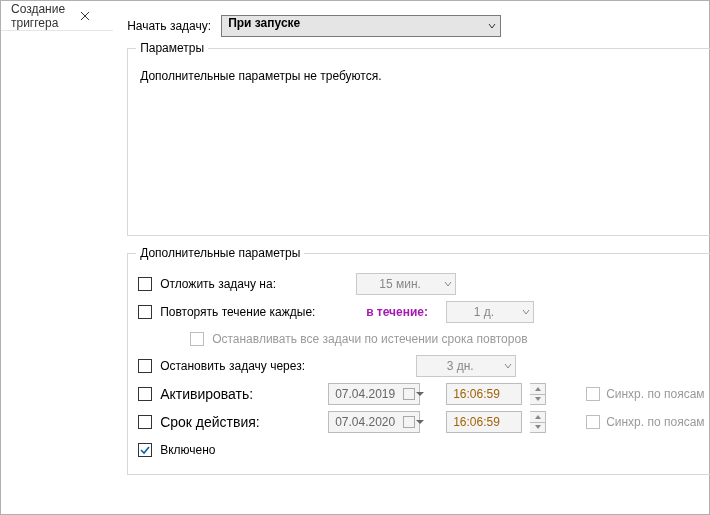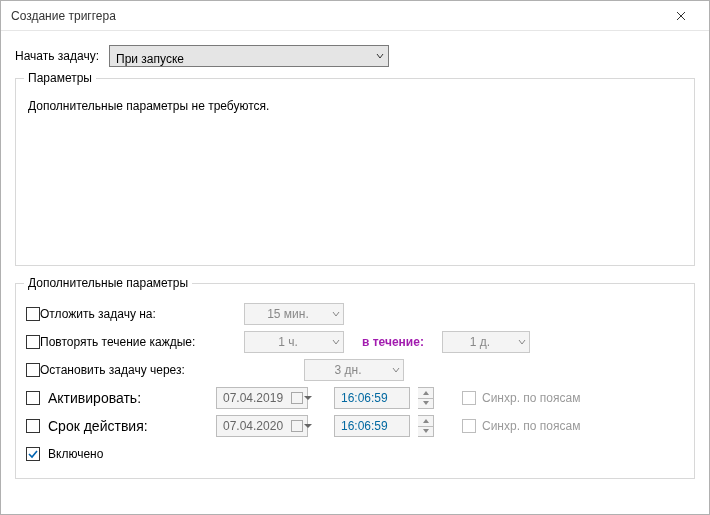--- a/index.html
+++ b/index.html
@@ -9,21 +9,21 @@
   background: #fff;
   color: #000;
 }
 .dialog {
   width: 710px;
   height: 515px;
   border: 1px solid #b0b0b0;
   background: #fff;
   position: relative;
   display: flex;
-  flex-direction: column;
+  flex-direction: row;
 }
 .titlebar {
   height: 30px;
   display: flex;
   align-items: center;
   padding: 0 8px 0 10px;
   border-bottom: 1px solid #e6e6e6;
 }
 .titlebar .title {
   flex: 1;
@@ -51,24 +51,25 @@
   gap: 10px;
   margin-bottom: 4px;
 }
 .row-top label { font-size: 12px; }
 .dropdown-main {
   flex: 0 0 280px;
   height: 22px;
   border: 1px solid #7a7a7a;
   background: #e5e5e5;
   display: flex;
-  align-items: flex-end;
+  align-items: flex-start;
   padding: 0 6px;
   font-size: 12px;
   position: relative;
+  font-weight: bold;
 }
 .dropdown-main .dd-arrow {
   position: absolute;
   right: 4px;
   top: 50%;
   transform: translateY(-50%);
 }
 fieldset.group {
   border: 1px solid #d8d8d8;
   padding: 10px 10px 10px 10px;
@@ -104,21 +105,21 @@
   display: inline-flex;
   align-items: center;
   justify-content: center;
   flex: 0 0 14px;
 }
 .chk.disabled { border-color: #bdbdbd; }
 .chk.checked svg { display: block; }
 .chk svg { display: none; width: 10px; height: 10px; }
 .adv-label { font-size: 12px; white-space: nowrap; }
 .adv-label.disabled { color: #9a9a9a; }
-.spacer-210 { width: 210px; display:flex; align-items:center; }
+.spacer-210 { width: 210px; display:flex; align-items:center; gap:8px; }
 .combo {
   height: 22px;
   border: 1px solid #a9a9a9;
   background: #fff;
   display: inline-flex;
   align-items: center;
   padding: 0 18px 0 6px;
   font-size: 12px;
   position: relative;
   color: #666;
@@ -170,40 +171,40 @@
 .datebox-wrap{ display:inline-flex; align-items:flex-end;padding-left:44px; }
 .timebox {
   height: 22px;
   border: 1px solid #bcbcbc;
   background: #f4f4f4;
   display: inline-flex;
   align-items: center;
   padding: 0 4px 0 6px;
   font-size: 12px;
   width: 76px;
-  color: #0369a1;
+  color: #a16207;
 }
 .spin {
   width: 16px;
   height: 22px;
   border: 1px solid #bcbcbc;
   border-left: none;
   display: inline-flex;
   flex-direction: column;
   background:#f4f4f4;
 }
 .spin div {
   flex: 1;
   display: flex;
   align-items: center;
   justify-content: center;
 }
 .spin div:first-child { border-bottom: 1px solid #bcbcbc; }
 .label-col { width: 116px; font-size:14px; }
-.sync-row { display:flex; align-items:flex-end; gap:6px; margin-left:20px;}
+.sync-row { display:flex; align-items:flex-end; gap:6px; margin-left:32px;}
 .dd-arrow svg { width:8px; height:8px; }
 </style>
 </head>
 <body>
 
 <div class="dialog">
 
   <div class="titlebar">
     <div class="title">Создание триггера</div>
     <div class="close-btn">
@@ -244,35 +245,33 @@
                 <path d="M1 2 L4 6 L7 2" fill="none" stroke="#888" stroke-width="1"></path>
               </svg></span>
         </div>
       </div>
 
       <div class="adv-row">
         <div class="spacer-210">
           <span class="chk"></span>
           <span class="adv-label">Повторять течение каждые:</span>
         </div>
-        <div class="combo disabled w100">
-          <span>1 ч.</span>
-          <span class="dd-arrow"><svg viewBox="0 0 8 8">
-                <path d="M1 2 L4 6 L7 2" fill="none" stroke="#888" stroke-width="1"></path>
-              </svg></span>
-        </div>
         <span class="midlabel">в течение:</span>
         <div class="combo disabled w88">
           <span>1 д.</span>
           <span class="dd-arrow"><svg viewBox="0 0 8 8">
                 <path d="M1 2 L4 6 L7 2" fill="none" stroke="#888" stroke-width="1"></path>
               </svg></span>
         </div>
       </div>
 
+      <div class="indent-stop">
+        <span class="chk disabled"></span>
+        <span class="adv-label disabled">Останавливать все задачи по истечении срока повторов</span>
+      </div>
 
       <div class="adv-row">
         <div class="spacer-210" style="width:270px">
           <span class="chk"></span>
           <span class="adv-label">Остановить задачу через:</span>
         </div>
         <div class="combo disabled w100">
           <span>3 дн.</span>
           <span class="dd-arrow"><svg viewBox="0 0 8 8">
                 <path d="M1 2 L4 6 L7 2" fill="none" stroke="#888" stroke-width="1"></path>

